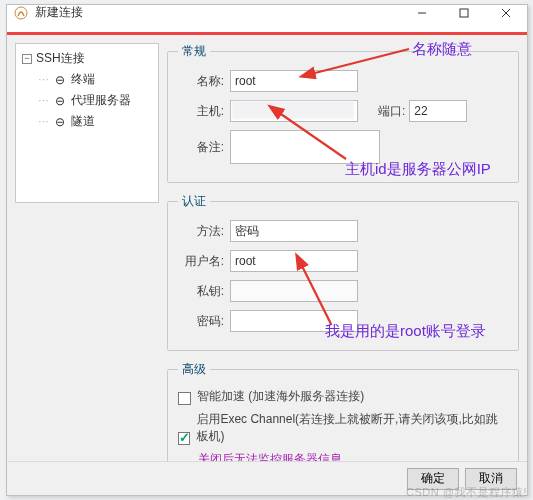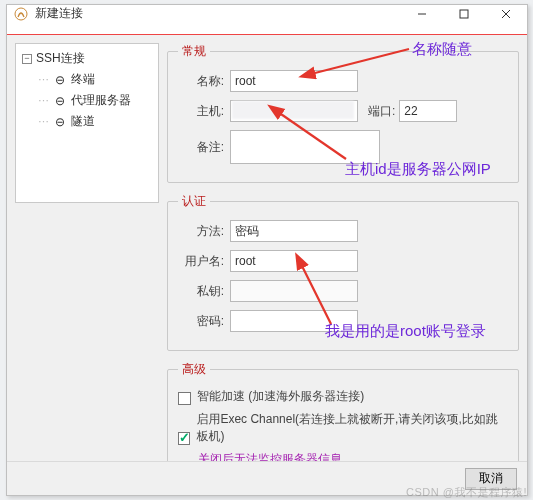--- a/index.html
+++ b/index.html
@@ -1,46 +1,46 @@
 <!DOCTYPE html>
 <html><head>
 <meta charset="utf-8">
 <style>
   * { box-sizing: border-box; margin: 0; padding: 0; }
   html, body { width: 533px; height: 500px; font-family: "Microsoft YaHei", Arial, sans-serif; font-size: 12px; background: #eef0f2; overflow: hidden; position: relative; }
   .window { position: absolute; left: 6px; top: 4px; width: 522px; height: 492px; background: #f0f0f0; border: 1px solid #bfbfbf; box-shadow: 2px 2px 4px rgba(0,0,0,.15); }
   
-  .titlebar { height: 30px; background: #fff; border-bottom: 1px solid #ef4444; display: flex; align-items: center; padding: 0 0 12px 6px; }
+  .titlebar { height: 30px; background: #fff; border-bottom: 3px solid #ef4444; display: flex; align-items: center; padding: 0 0 12px 6px; }
   .titlebar .app-icon { width: 16px; height: 16px; display: flex; align-items: center; justify-content: center; margin-right: 6px; }
   .titlebar .title { flex: 1; color: #333; }
   .titlebar .win-controls { display: flex; height: 100%; }
   .titlebar .win-btn { width: 42px; height: 100%; display: flex; align-items: center; justify-content: center; color: #333; }
   
   .body { position: absolute; top: 30px; bottom: 34px; left: 0; right: 0; display: flex; }
   .sidebar { width: 160px; padding: 8px; }
   .tree { background: #fff; border: 1px solid #c9c9c9; height: 160px; padding: 4px 4px; color: #333; }
   .tree-node { display: flex; align-items: center; gap: 4px; padding: 2px 0; }
   .tree-node.level1 { padding-left: 2px; }
   .tree-node.level2 { padding-left: 18px; }
   .tree-toggle { width: 10px; height: 10px; border: 1px solid #888; display: flex; align-items: center; justify-content: center; font-size: 9px; line-height: 1; color: #555; }
   .tree-icon { width: 14px; height: 14px; display: flex; align-items: center; justify-content: center; }
   .dotline { color: #bbb; font-size: 11px; letter-spacing: -2px; margin-right: 2px; }
   .main { flex: 1; padding: 8px 8px 0 0; overflow: hidden; }
   fieldset { border: 1px solid #c9c9c9; border-radius: 2px; padding: 10px 10px 10px 10px; margin-bottom: 10px; position: relative; }
-  legend { padding: 0 4px; color: #b91c1c; font-size: 12px; }
+  legend { padding: 0 4px; color: #0c4a6e; font-size: 12px; }
   .row { display: flex; align-items: center; margin-bottom: 8px; }
   .row label.fl { width: 46px; text-align: right; color: #444; margin-right: 6px; }
   .row input[type="text"], .row input[type="password"], .row select {
     height: 22px; border: 1px solid #b9b9b9; background: #fff; padding: 1px 4px; font-family: inherit; font-size: 12px; color: #333;
   }
   .row input[readonly] { background: #fafafa; color: #888; }
   .text-128 { width: 128px; }
   .text-wide { width: 150px; }
   .text-port { width: 58px; }
-  .port-lbl { margin-left: 10px; margin-right: 4px; color: #444; }
+  .port-lbl { margin-left: 20px; margin-right: 4px; color: #444; }
   select { appearance: none; padding-right: 18px; background-image: linear-gradient(45deg, transparent 50%, #555 50%), linear-gradient(135deg, #555 50%, transparent 50%); background-position: right 8px top 9px, right 4px top 9px; background-size: 4px 4px, 4px 4px; background-repeat: no-repeat; }
   .disabled-label { color: #9a9a9a; }
   .adv-row { display: flex; align-items: flex-end; gap: 6px; margin-bottom: 6px; color: #444; }
   .adv-sub { margin-left: 20px; color: #a21caf; }
   .checkmark { width: 13px; height: 13px; border: 1px solid #777; background: #fff; display: inline-block; position: relative; }
   .checkmark.checked::after { content: "✓"; position: absolute; top: -3px; left: 0; font-size: 13px; color: #0a6; font-weight: bold; }
   .adv-row label { cursor: default; }
   
   .footer { position: absolute; left: 0; right: 0; bottom: 0; height: 34px; display: flex; align-items: center; justify-content: flex-end; padding-right: 10px; gap: 6px; background: #f0f0f0; border-top: 1px solid #dadada; }
   .btn { min-width: 52px; height: 22px; border: 1px solid #adadad; background: #e1e1e1; font-family: inherit; font-size: 12px; cursor: default; }
@@ -162,20 +162,21 @@
           <span class="checkmark checked"></span>
           <label>启用Exec Channel(若连接上就被断开,请关闭该项,比如跳板机)</label>
         </div>
         <div class="adv-sub">关闭后无法监控服务器信息</div>
       </fieldset>
 
     </div>
   </div>
 
   <div class="footer">
+    <button class="btn">确定</button>
     <button class="btn">取消</button>
   </div>
 </div>
 
 <div class="anno" style="left:412px; top:40px;">名称随意</div>
 <div class="anno" style="left:345px; top:160px;">主机id是服务器公网IP</div>
 <div class="anno" style="left:325px; top:322px;">我是用的是root账号登录</div>
 
 <svg class="arrow-layer">
   <defs>

